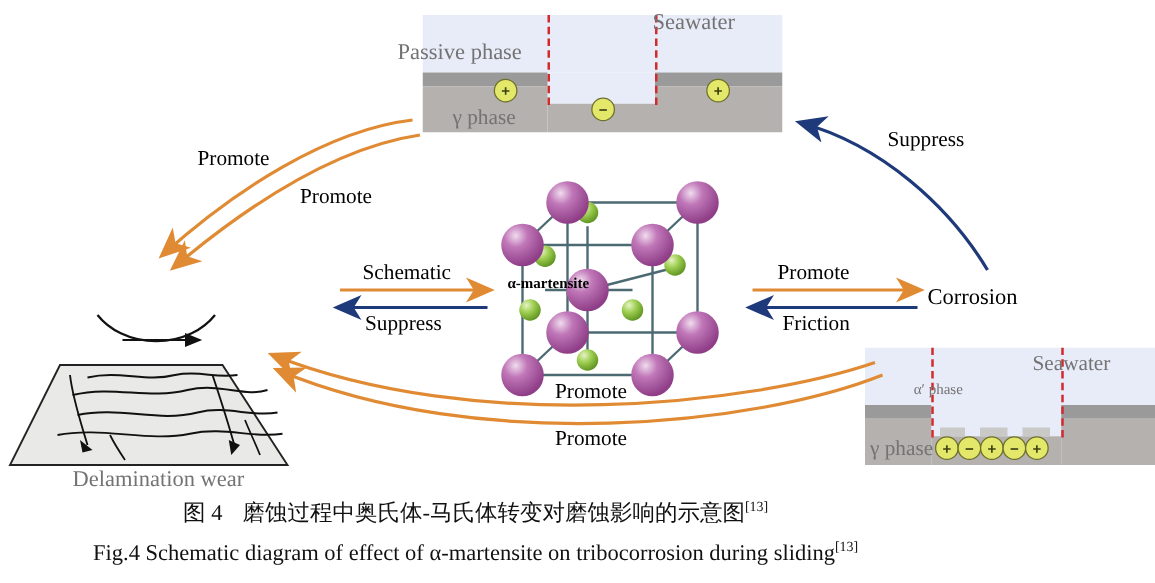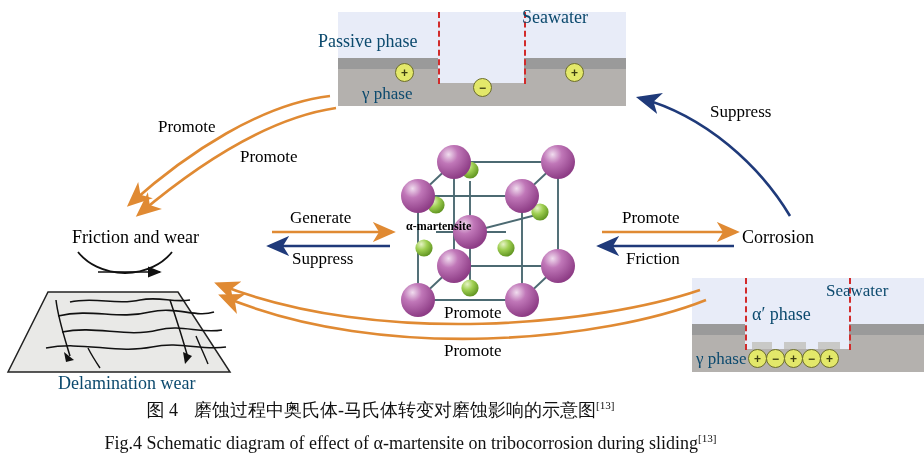--- a/index.html
+++ b/index.html
@@ -1,21 +1,21 @@
 <!DOCTYPE html>
 <html><head>
 <meta charset="utf-8">
 <style>
   html,body{margin:0;padding:0;background:#fff;}
   body{width:924px;height:466px;position:relative;overflow:hidden;
        font-family:"Liberation Serif",serif;color:#000;}
   #stage{position:absolute;left:0;top:0;width:924px;height:466px;}
   svg{position:absolute;left:0;top:0;width:924px;height:466px;overflow:visible;}
   .lbl{position:absolute;white-space:nowrap;line-height:1;}
-  .navytxt{color:#0c4a6e;}
+  .navytxt{color:#737373;}
   .blktxt{color:#000;}
   .cap{position:absolute;width:761px;text-align:center;font-family:"Liberation Serif",serif;color:#111;}
   sup{font-size:.62em;vertical-align:super;}
   .panel{position:absolute;overflow:hidden;}
   .sea{position:absolute;background:#e8ecf8;}
   .filmdark{position:absolute;background:#9a9a9a;}
   .filmlite{position:absolute;background:#b4b1ae;}
   .chg{position:absolute;border-radius:50%;background:#e3e86a;border:1.4px solid #6d6f2a;
        display:flex;align-items:center;justify-content:center;
        font-family:"Liberation Sans",sans-serif;color:#3d3f12;font-weight:bold;}
@@ -55,21 +55,21 @@
     <div class="filmlite" style="left:157px;top:57px;width:75px;height:37px;"></div>
     <div class="filmlite" style="left:53px;top:71px;width:104px;height:23px;"></div>
     <div class="blockfill" style="left:60px;top:64px;width:20px;height:7px;background:#c9c9c7;"></div>
     <div class="blockfill" style="left:92px;top:64px;width:22px;height:7px;background:#c9c9c7;"></div>
     <div class="blockfill" style="left:126px;top:64px;width:22px;height:7px;background:#c9c9c7;"></div>
     <div class="dash" style="left:53px;top:0;height:72px;"></div>
     <div class="dash" style="left:157px;top:0;height:72px;"></div>
   </div>
 
   <div class="lbl navytxt" style="left:826px;top:282px;font-size:17px;">Seawater</div>
-  <div class="lbl navytxt" style="left:752px;top:305px;font-size:18px;">α′  phase</div>
+  <div class="lbl navytxt" style="left:731px;top:305px;font-size:12px;">α′  phase</div>
   <div class="lbl navytxt" style="left:696px;top:350px;font-size:17px;">γ phase</div>
 
   <div class="chg" style="left:748px;top:349px;width:17px;height:17px;font-size:12px;">+</div>
   <div class="chg" style="left:766px;top:349px;width:17px;height:17px;font-size:12px;">−</div>
   <div class="chg" style="left:784px;top:349px;width:17px;height:17px;font-size:12px;">+</div>
   <div class="chg" style="left:802px;top:349px;width:17px;height:17px;font-size:12px;">−</div>
   <div class="chg" style="left:820px;top:349px;width:17px;height:17px;font-size:12px;">+</div>
 
   <svg viewBox="0 0 924 466">
     <defs>
@@ -174,36 +174,35 @@
 
       <circle cx="470" cy="232" r="17" fill="url(#gP)"></circle>
 
       <circle cx="418" cy="196" r="17" fill="url(#gP)"></circle>
       <circle cx="522" cy="196" r="17" fill="url(#gP)"></circle>
       <circle cx="418" cy="300" r="17" fill="url(#gP)"></circle>
       <circle cx="522" cy="300" r="17" fill="url(#gP)"></circle>
     </g>
   </svg>
 
-  <div class="lbl blktxt" style="left:72px;top:228px;font-size:18px;">Friction and wear</div>
   <div class="lbl blktxt" style="left:406px;top:220px;font-size:12px;font-weight:bold;">α-martensite</div>
   <div class="lbl blktxt" style="left:742px;top:228px;font-size:18px;">Corrosion</div>
   <div class="lbl navytxt" style="left:58px;top:374px;font-size:18px;text-align:right;">Delamination wear</div>
 
-  <div class="lbl blktxt" style="left:290px;top:209px;font-size:17px;">Generate</div>
+  <div class="lbl blktxt" style="left:290px;top:209px;font-size:17px;">Schematic</div>
   <div class="lbl blktxt" style="left:292px;top:250px;font-size:17px;">Suppress</div>
   <div class="lbl blktxt" style="left:622px;top:209px;font-size:17px;">Promote</div>
   <div class="lbl blktxt" style="left:626px;top:250px;font-size:17px;">Friction</div>
 
   <div class="lbl blktxt" style="left:158px;top:118px;font-size:17px;">Promote</div>
   <div class="lbl blktxt" style="left:240px;top:148px;font-size:17px;">Promote</div>
   <div class="lbl blktxt" style="left:710px;top:103px;font-size:17px;">Suppress</div>
   <div class="lbl blktxt" style="left:444px;top:304px;font-size:17px;">Promote</div>
   <div class="lbl blktxt" style="left:444px;top:342px;font-size:17px;">Promote</div>
 
   <div class="cap" style="left:0;top:398px;font-size:18px;">
     <span>图 4</span><span style="display:inline-block;width:16px;"></span><span>磨蚀过程中奥氏体-马氏体转变对磨蚀影响的示意图</span><sup>[13]</sup>
   </div>
-  <div class="cap" style="left:0;top:432px;font-size:18px;padding-left:30px;">
+  <div class="cap" style="left:0;top:432px;font-size:18px;">
     <span>Fig.4 Schematic diagram of effect of α-martensite on tribocorrosion during sliding</span><sup>[13]</sup>
   </div>
 
 </div>
 
 </body></html>

